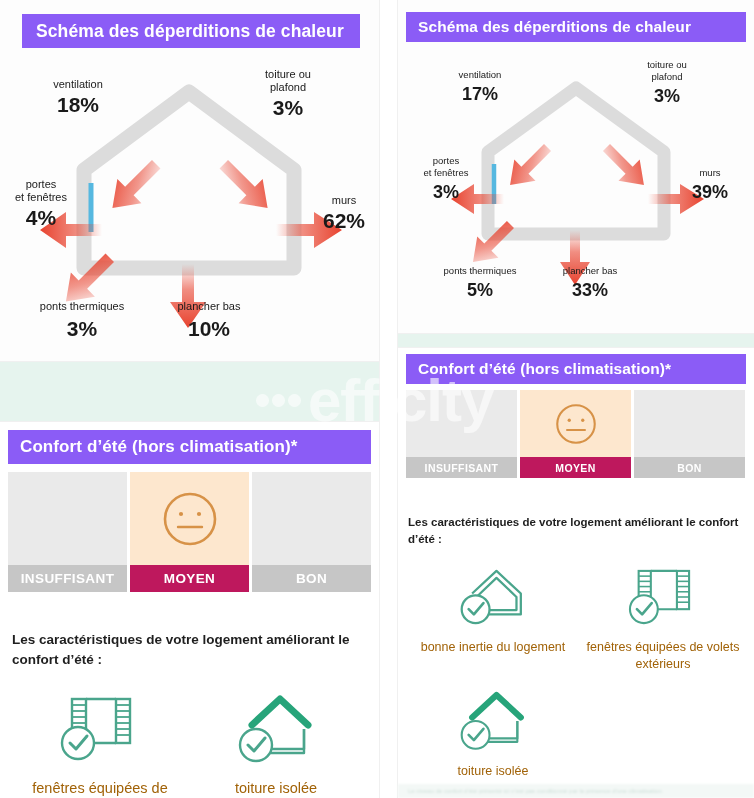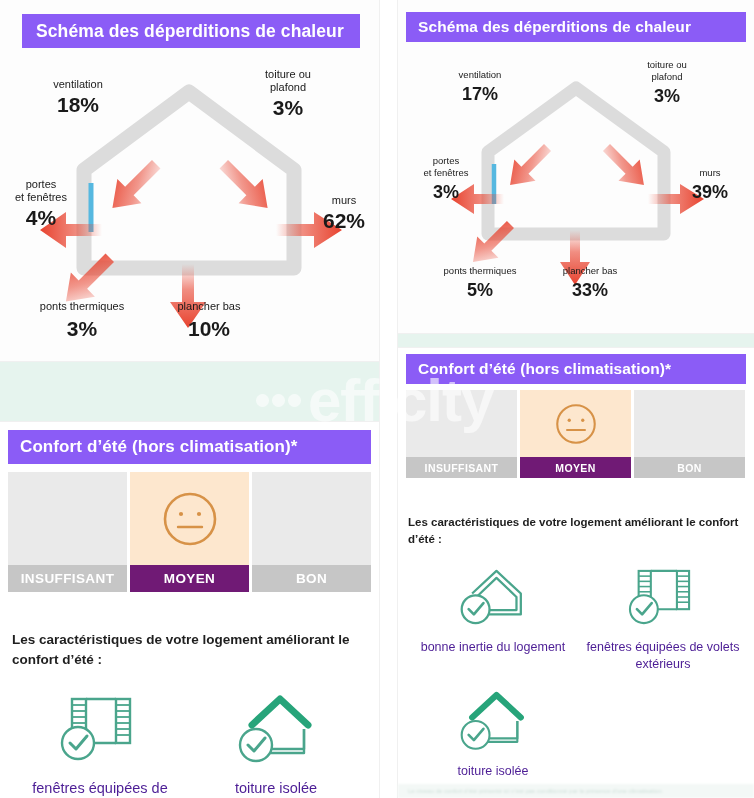--- a/index.html
+++ b/index.html
@@ -55,21 +55,21 @@
   .cell{display:flex;flex-direction:column;position:relative;}
   .cell .face{flex:1;display:flex;align-items:center;justify-content:center;}
   .cell .tag{
     text-align:center;color:#ffffff;font-weight:bold;
     display:flex;align-items:center;justify-content:center;
     letter-spacing:.4px;
   }
   .cell.grey .face{background:#eaeaea;}
   .cell.grey .tag{background:#c6c6c6;}
   .cell.sel .face{background:#fde7ce;}
-  .cell.sel .tag{background:#701a75;}
+  .cell.sel .tag{background:#be185d;}
 
   
   #left-scale{position:absolute;left:8px;top:50px;width:363px;height:120px;}
   #left-scale .cell{width:119px;margin-right:3px;}
   #left-scale .cell:last-child{margin-right:0;}
   #left-scale .tag{height:27px;font-size:13.5px;}
   #left-scale .cell.sel{padding:0;}
 
   
   #right-scale{position:absolute;left:8px;top:42px;width:340px;height:88px;}
@@ -79,21 +79,21 @@
 
   
   .charHead{font-weight:bold;color:#1f1f1f;line-height:1.45;margin-top:24px;}
   #left-char{position:absolute;left:12px;top:184px;width:355px;}
   #left-char .charHead{font-size:13.5px;}
   #right-char{position:absolute;left:10px;top:142px;width:340px;}
   #right-char .charHead{font-size:11.5px;}
 
   .featGrid{display:flex;flex-wrap:wrap;}
   .feat{display:flex;flex-direction:column;align-items:center;}
-  .feat .cap{text-align:center;color:#4c1d95;line-height:1.35;}
+  .feat .cap{text-align:center;color:#a16207;line-height:1.35;}
   #left-feats{margin-top:22px;}
   #left-feats .feat{width:176px;}
   #left-feats .cap{font-size:14.5px;margin-top:12px;}
   #right-feats{margin-top:16px;}
   #right-feats .feat{width:170px;margin-bottom:14px;}
   #right-feats .cap{font-size:12.5px;margin-top:8px;}
 
   .ficon svg{display:block;}
 
   

